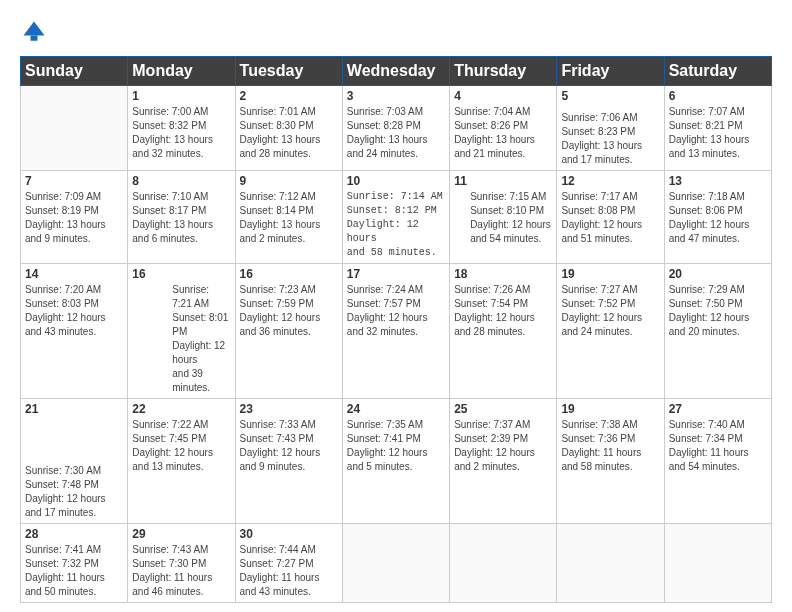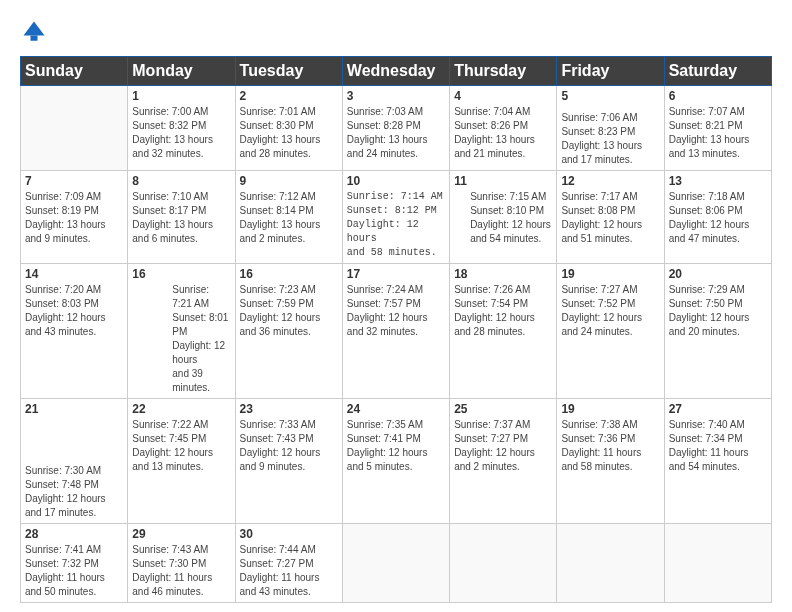--- a/index.html
+++ b/index.html
@@ -299,21 +299,21 @@
           <td>
             <span class="day-number">24</span>
             <div class="cell-content" style="white-space: pre-line;">Sunrise: 7:35 AM
 Sunset: 7:41 PM
 Daylight: 12 hours
 and 5 minutes.</div>
           </td>
           <td>
             <span class="day-number">25</span>
             <div class="cell-content" style="white-space: pre-line;">Sunrise: 7:37 AM
-Sunset: 7:27 PM
+Sunset: 2:39 PM
 Daylight: 12 hours
 and 2 minutes.</div>
           </td>
           <td>
             <span class="day-number">19</span>
             <div class="cell-content" style="white-space: pre-line;">Sunrise: 7:38 AM
 Sunset: 7:36 PM
 Daylight: 11 hours
 and 58 minutes.</div>
           </td>

